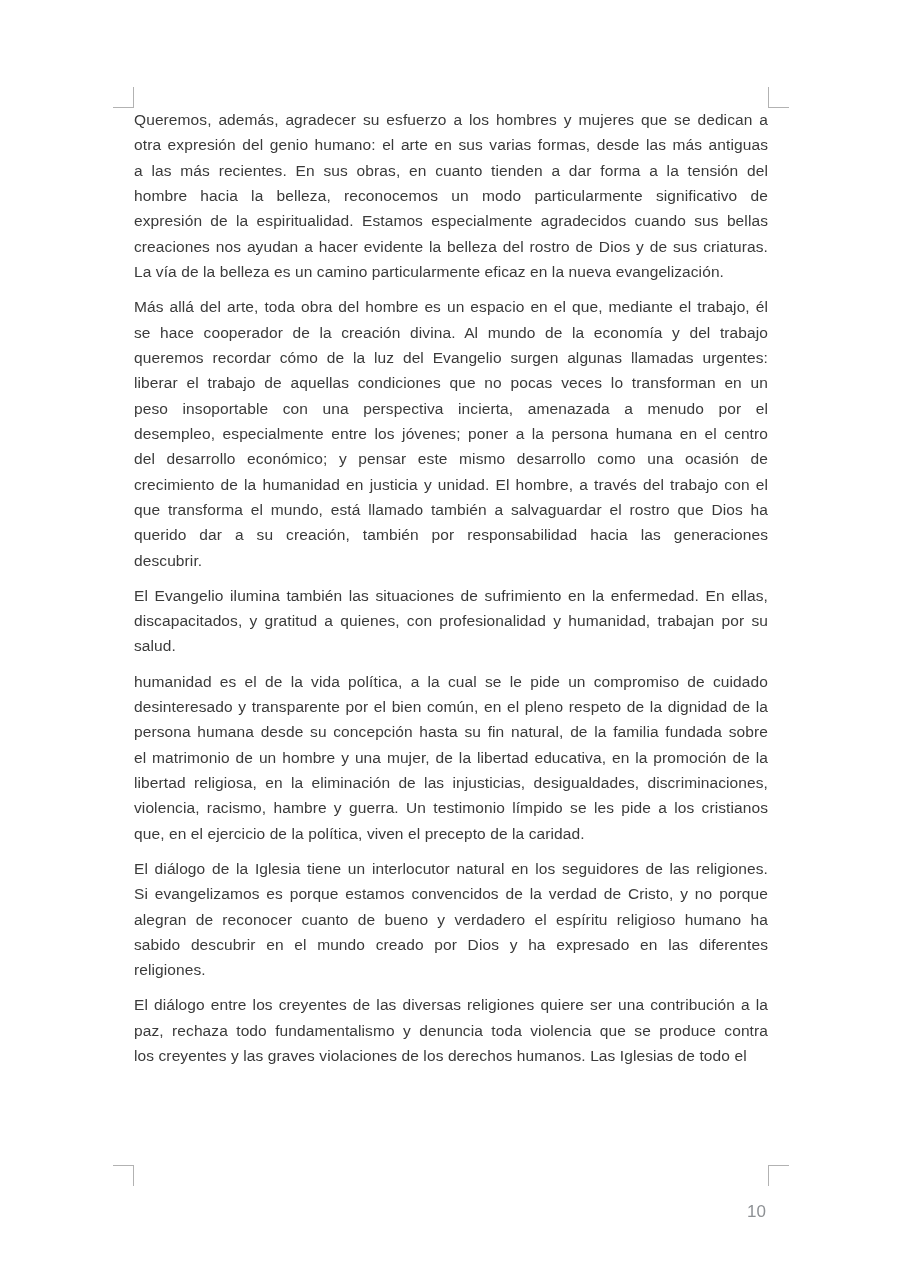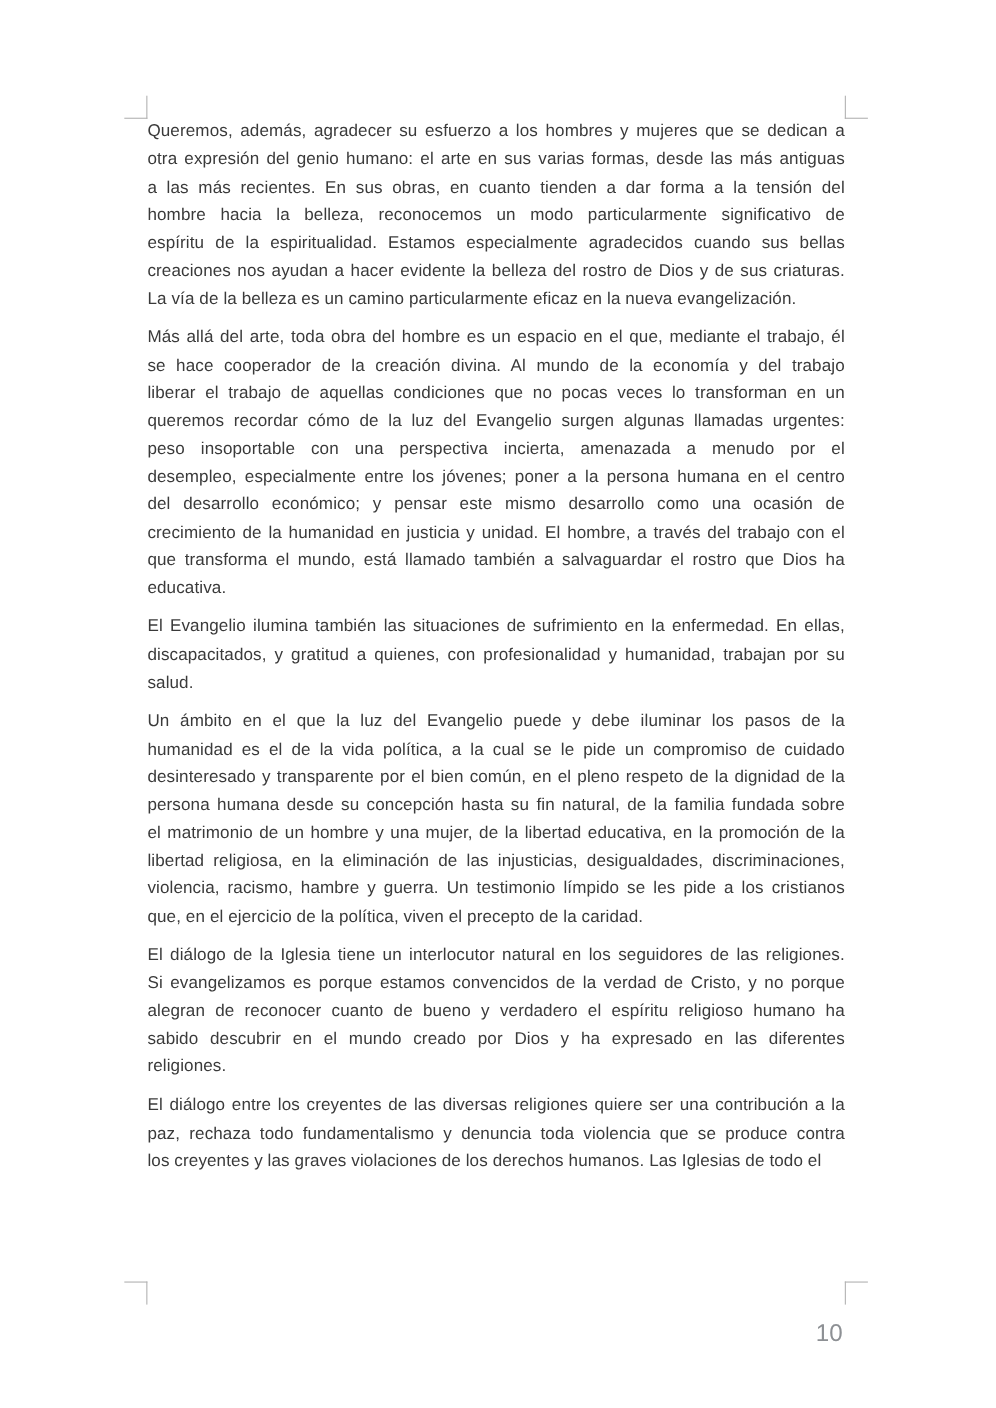--- a/index.html
+++ b/index.html
@@ -51,21 +51,21 @@
     white-space: nowrap;
   }
   .line.last {
     text-align-last: left;
   }
 
   .page-number {
     position: absolute;
     right: 139px;
     top: 1202px;
-    font-size: 22px;
+    font-size: 17px;
     line-height: 20px;
     color: var(--muted);
     text-align: right;
   }
 </style>
 </head>
 <body>
 
 <div class="page">
 
@@ -73,43 +73,43 @@
   <div class="corner c-tr"></div>
   <div class="corner c-bl"></div>
   <div class="corner c-br"></div>
 
   <div class="text-area">
       <div class="paragraph">
         <div class="line">Queremos, además, agradecer su esfuerzo a los hombres y mujeres que se dedican a</div>
         <div class="line">otra expresión del genio humano: el arte en sus varias formas, desde las más antiguas</div>
         <div class="line">a las más recientes. En sus obras, en cuanto tienden a dar forma a la tensión del</div>
         <div class="line">hombre hacia la belleza, reconocemos un modo particularmente significativo de</div>
-        <div class="line">espíritu de la espiritualidad. Estamos especialmente agradecidos cuando sus bellas</div>
+        <div class="line">expresión de la espiritualidad. Estamos especialmente agradecidos cuando sus bellas</div>
         <div class="line">creaciones nos ayudan a hacer evidente la belleza del rostro de Dios y de sus criaturas.</div>
         <div class="line last">La vía de la belleza es un camino particularmente eficaz en la nueva evangelización.</div>
       </div>
       <div class="paragraph">
         <div class="line">Más allá del arte, toda obra del hombre es un espacio en el que, mediante el trabajo, él</div>
         <div class="line">se hace cooperador de la creación divina. Al mundo de la economía y del trabajo</div>
+        <div class="line">queremos recordar cómo de la luz del Evangelio surgen algunas llamadas urgentes:</div>
         <div class="line">liberar el trabajo de aquellas condiciones que no pocas veces lo transforman en un</div>
-        <div class="line">queremos recordar cómo de la luz del Evangelio surgen algunas llamadas urgentes:</div>
         <div class="line">peso insoportable con una perspectiva incierta, amenazada a menudo por el</div>
         <div class="line">desempleo, especialmente entre los jóvenes; poner a la persona humana en el centro</div>
         <div class="line">del desarrollo económico; y pensar este mismo desarrollo como una ocasión de</div>
         <div class="line">crecimiento de la humanidad en justicia y unidad. El hombre, a través del trabajo con el</div>
         <div class="line">que transforma el mundo, está llamado también a salvaguardar el rostro que Dios ha</div>
-        <div class="line last">educativa.</div>
+        <div class="line">querido dar a su creación, también por responsabilidad hacia las generaciones</div>
+        <div class="line last">descubrir.</div>
       </div>
       <div class="paragraph">
         <div class="line">El Evangelio ilumina también las situaciones de sufrimiento en la enfermedad. En ellas,</div>
         <div class="line">discapacitados, y gratitud a quienes, con profesionalidad y humanidad, trabajan por su</div>
         <div class="line last">salud.</div>
       </div>
       <div class="paragraph">
-        <div class="line">Un ámbito en el que la luz del Evangelio puede y debe iluminar los pasos de la</div>
         <div class="line">humanidad es el de la vida política, a la cual se le pide un compromiso de cuidado</div>
         <div class="line">desinteresado y transparente por el bien común, en el pleno respeto de la dignidad de la</div>
         <div class="line">persona humana desde su concepción hasta su fin natural, de la familia fundada sobre</div>
         <div class="line">el matrimonio de un hombre y una mujer, de la libertad educativa, en la promoción de la</div>
         <div class="line">libertad religiosa, en la eliminación de las injusticias, desigualdades, discriminaciones,</div>
         <div class="line">violencia, racismo, hambre y guerra. Un testimonio límpido se les pide a los cristianos</div>
         <div class="line last">que, en el ejercicio de la política, viven el precepto de la caridad.</div>
       </div>
       <div class="paragraph">
         <div class="line">El diálogo de la Iglesia tiene un interlocutor natural en los seguidores de las religiones.</div>

